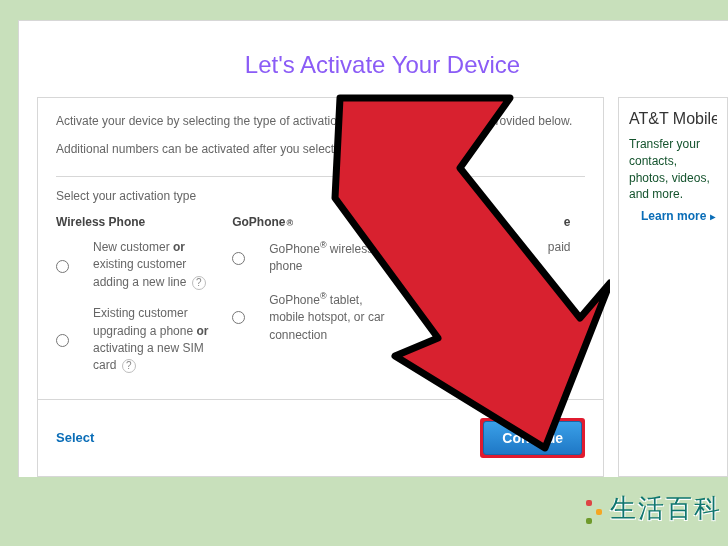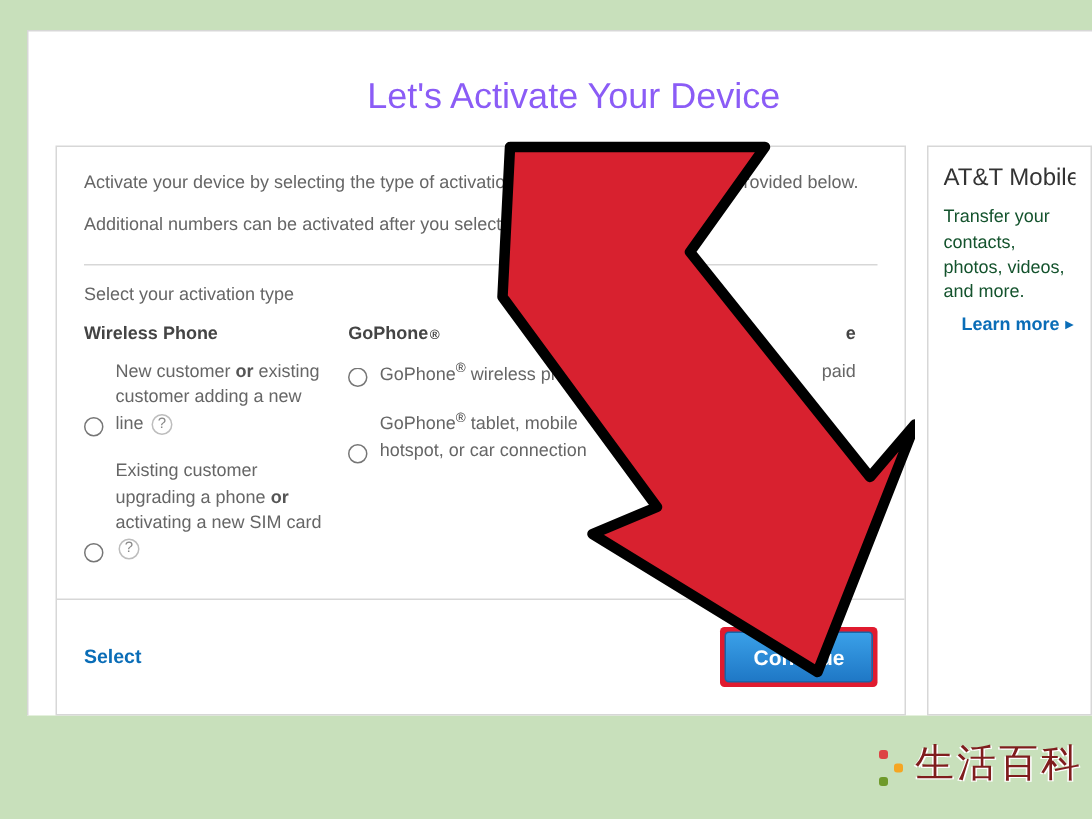--- a/index.html
+++ b/index.html
@@ -36,21 +36,21 @@
   }
   .intro-line { color: #666; line-height: 1.5; }
   .intro-line2 { margin-top: 10px; }
   .intro-line2 .kw { font-weight: bold; color: #555; }
   hr.sep { border: 0; border-top: 1px solid #d7d7d7; margin: 18px 0 12px; }
   .select-label { color: #666; margin-bottom: 12px; }
   .cols { display: flex; }
   .col { flex: 0 0 33.3%; padding-right: 14px; }
   .col-head { font-weight: bold; color: #444; margin-bottom: 10px; display: flex; align-items: baseline; gap: 1px; }
   .sup { font-size: 9px; vertical-align: super; color:#444; }
-  .opt { display: flex; align-items: flex-end; gap: 8px; margin-bottom: 14px; line-height: 1.45; color:#666; }
+  .opt { display: flex; align-items: center; gap: 24px; margin-bottom: 14px; line-height: 1.45; color:#666; }
   .opt input[type=radio] { margin-top: 2px; }
   .opt .txt { flex: 1; }
   .opt .txt .b { font-weight: bold; color:#555; }
   .help {
     display: inline-block;
     width: 14px; height: 14px;
     border: 1px solid #bdbdbd;
     border-radius: 50%;
     color: #888;
     font-size: 10px;
@@ -115,21 +115,21 @@
   .wm .band {
     position: absolute; left: 0; right: 0; bottom: 0; height: 24px;
     background: linear-gradient(#8ab23a, #6f9a2b);
     border-top-left-radius: 10px;
     color: #fff; font-size: 11px; display: flex; align-items: center; padding-left: 14px;
     letter-spacing: 0.5px;
   }
   .wm .chars {
     position: absolute; right: 6px; bottom: 20px;
     font-family: "STKaiti", "KaiTi", serif;
-    color: #7f1d1d;
+    color: #0f766e;
     font-size: 26px;
     text-shadow: 1px 1px 0 #fff, -1px 1px 0 #fff;
     letter-spacing: 2px;
     margin-top: 24px;
   }
   .wm .dots {
     position:absolute; right: 126px; bottom: 22px;
     width: 16px; height: 24px;
     display:flex; flex-direction:column; justify-content:space-between;
   }

